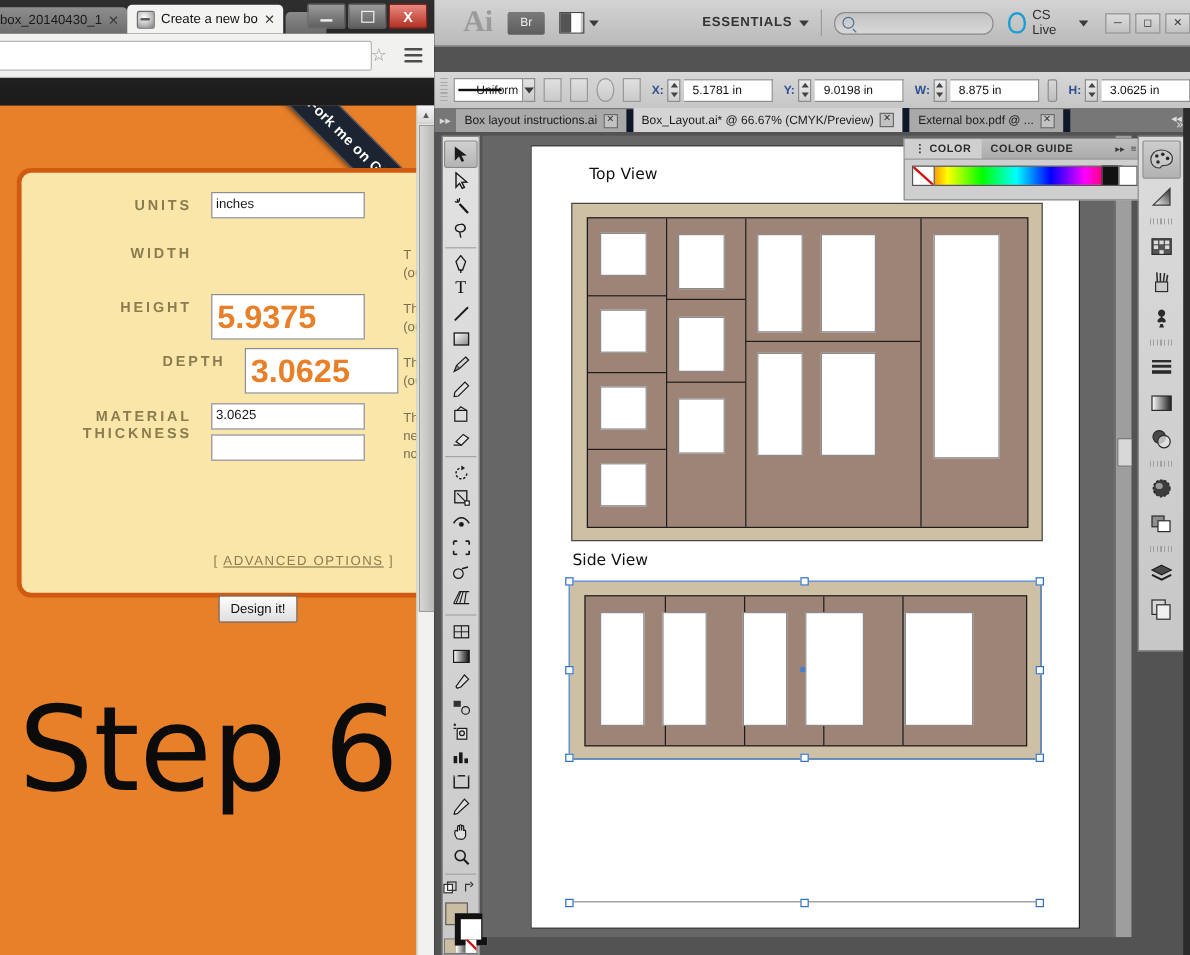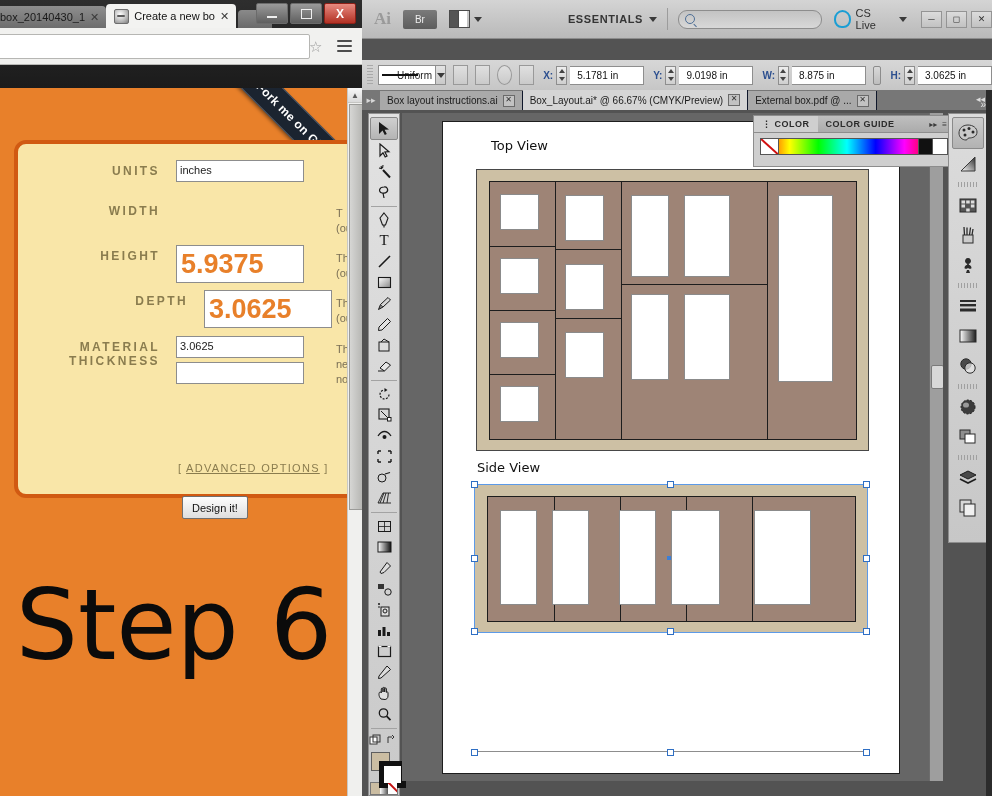--- a/index.html
+++ b/index.html
@@ -84,21 +84,21 @@
                                 display:flex;align-items:center;justify-content:center;
                                 font-size:8px;color:#5a5a5a;}
   .br-thumb{position:absolute;left:1px;top:16px;width:12px;height:404px;
             background:linear-gradient(90deg,#d6d6d4,#b7b7b4);border:1px solid #9b9b98;}
 
   
   .ai{position:absolute;left:362px;top:0;width:630px;height:796px;background:#535353;}
   .ai-appbar{position:absolute;left:0;top:0;width:630px;height:38px;
              background:linear-gradient(#d4d4d4,#b9b9b9);border-bottom:1px solid #8c8c8c;
              display:flex;align-items:center;}
-  .ailogo{margin-left:12px;font-size:17px;font-weight:bold;color:#9a9a9a;
+  .ailogo{margin-left:24px;font-size:25px;font-weight:bold;color:#9a9a9a;
           font-family:"Liberation Serif",serif;}
   .brbtn{margin-left:12px;width:34px;height:19px;background:linear-gradient(#7a7a7a,#5d5d5d);
          color:#eee;font-size:10px;display:flex;align-items:center;justify-content:center;
          border-radius:2px;}
   .arrbtn{margin-left:12px;display:flex;align-items:center;gap:4px;}
   .arricon{width:19px;height:16px;border:1.5px solid #4a4a4a;display:flex;}
   .arricon i{display:block;}
   .arricon i:nth-child(1){width:8px;background:#555;}
   .arricon i:nth-child(2){width:8px;background:#fff;border-left:1.5px solid #4a4a4a;}
   .caret{width:0;height:0;border-left:4px solid transparent;border-right:4px solid transparent;
@@ -146,21 +146,21 @@
   .numf{width:66px;height:17px;background:#fff;border:1px solid #8e8e8e;border-left:none;
         font-size:10px;color:#111;display:flex;align-items:center;padding-left:7px;}
   .chain{width:9px;height:17px;margin-left:7px;border:1px solid #8c8c8c;border-radius:2px;
          background:linear-gradient(#d9d9d9,#bdbdbd);}
 
   .ai-tabs{position:absolute;left:0;top:90px;width:630px;height:20px;background:#777;
            display:flex;align-items:flex-end;}
   .dblarr{width:18px;height:20px;display:flex;align-items:center;justify-content:center;
           color:#d8d8d8;font-size:9px;}
   .dtab{height:19px;display:flex;align-items:center;gap:5px;padding:0 7px;font-size:10px;
-        background:#a9a9a9;color:#1b1b1b;border-right:1px solid #0f172a;}
+        background:#a9a9a9;color:#1b1b1b;border-right:6px solid #0f172a;}
   .dtab.act{background:#d5d5d5;height:20px;}
   .dtabx{width:10px;height:10px;border:1px solid #6a6a6a;font-size:8px;line-height:8px;
          text-align:center;color:#333;background:#c2c2c2;}
   .tchev{margin-left:auto;padding:0 6px;color:#e4e4e4;font-size:10px;}
 
   .ai-tools{position:absolute;left:6px;top:113px;width:30px;height:678px;
             background:linear-gradient(#e2e2e2,#c9c9c9);border:1px solid #8f8f8f;
             display:flex;flex-direction:column;align-items:center;padding-top:3px;}
   .tcell{width:26px;height:22px;display:flex;align-items:center;justify-content:center;
          position:relative;}

